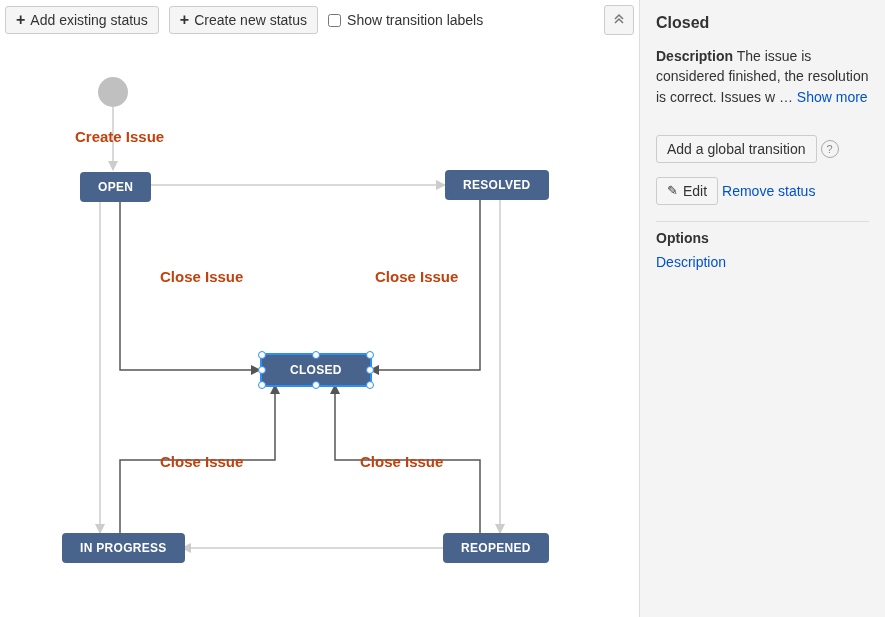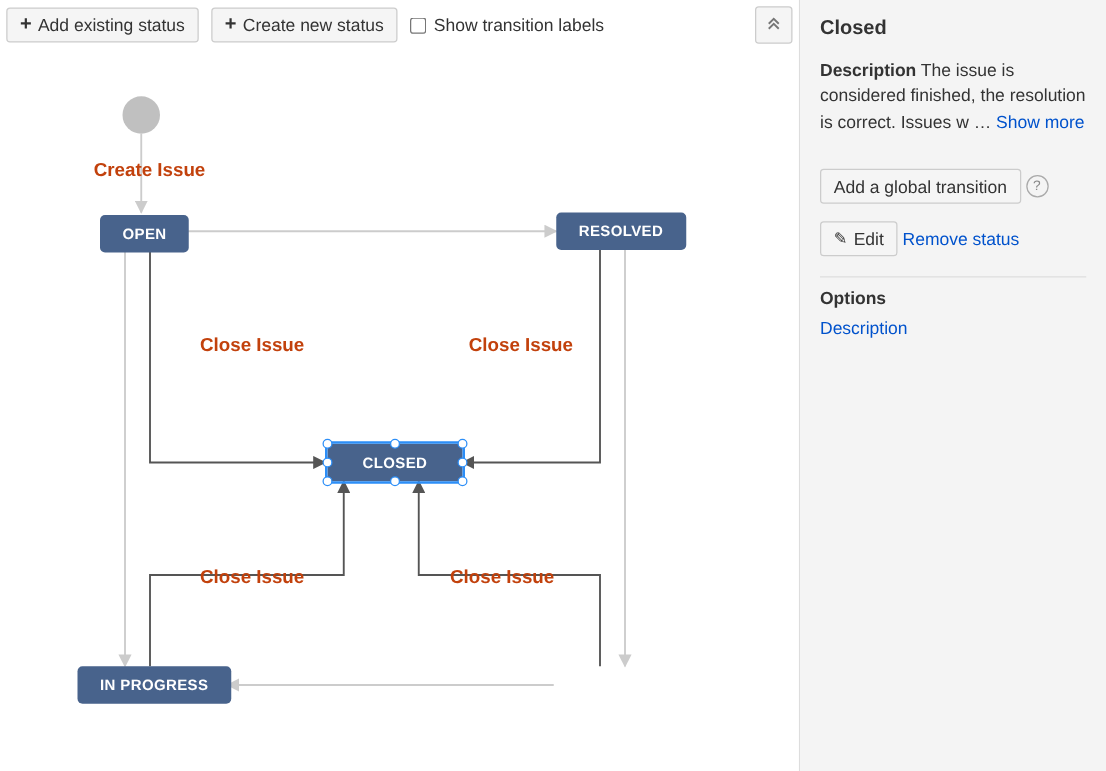--- a/index.html
+++ b/index.html
@@ -215,20 +215,21 @@
 
   <div class="transition-label" style="left:75px; top:128px;">Create Issue</div>
   <div class="transition-label" style="left:160px; top:268px;">Close Issue</div>
   <div class="transition-label" style="left:375px; top:268px;">Close Issue</div>
   <div class="transition-label" style="left:160px; top:453px;">Close Issue</div>
   <div class="transition-label" style="left:360px; top:453px;">Close Issue</div>
 
   <div class="node" style="left:80px; top:172px;text-align:center;">OPEN</div>
   <div class="node" style="left:445px; top:170px;text-align:right;">RESOLVED</div>
   <div class="node" style="left:62px; top:533px;">IN PROGRESS</div>
+  <div class="node" style="left:443px; top:533px;">REOPENED</div>
 
   <div class="node selected" style="left:262px; top:355px; padding:8px 28px;">
     <span>CLOSED</span>
     <span class="handle" style="left:-4px; top:-4px;"></span>
     <span class="handle" style="left:calc(50% - 4px); top:-4px;"></span>
     <span class="handle" style="right:-4px; top:-4px;"></span>
     <span class="handle" style="left:-4px; top:calc(50% - 4px);"></span>
     <span class="handle" style="right:-4px; top:calc(50% - 4px);"></span>
     <span class="handle" style="left:-4px; bottom:-4px;"></span>
     <span class="handle" style="left:calc(50% - 4px); bottom:-4px;"></span>

